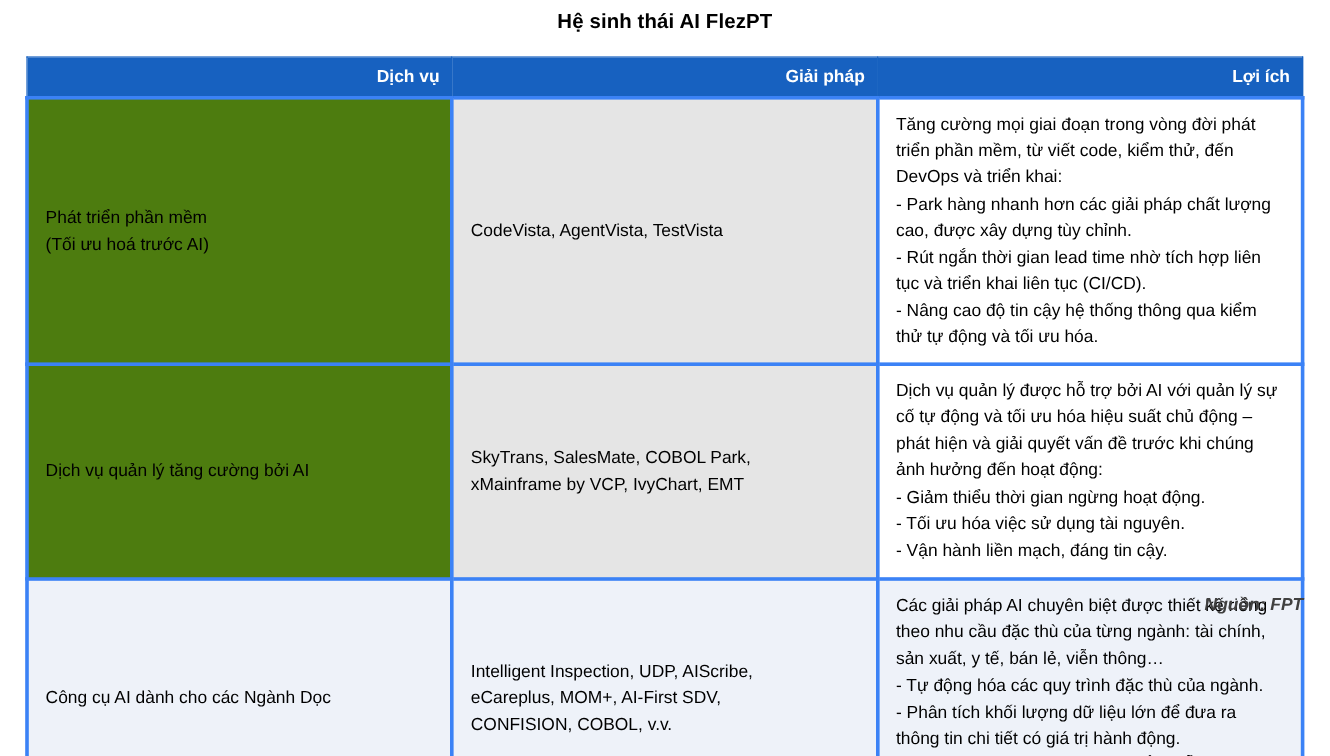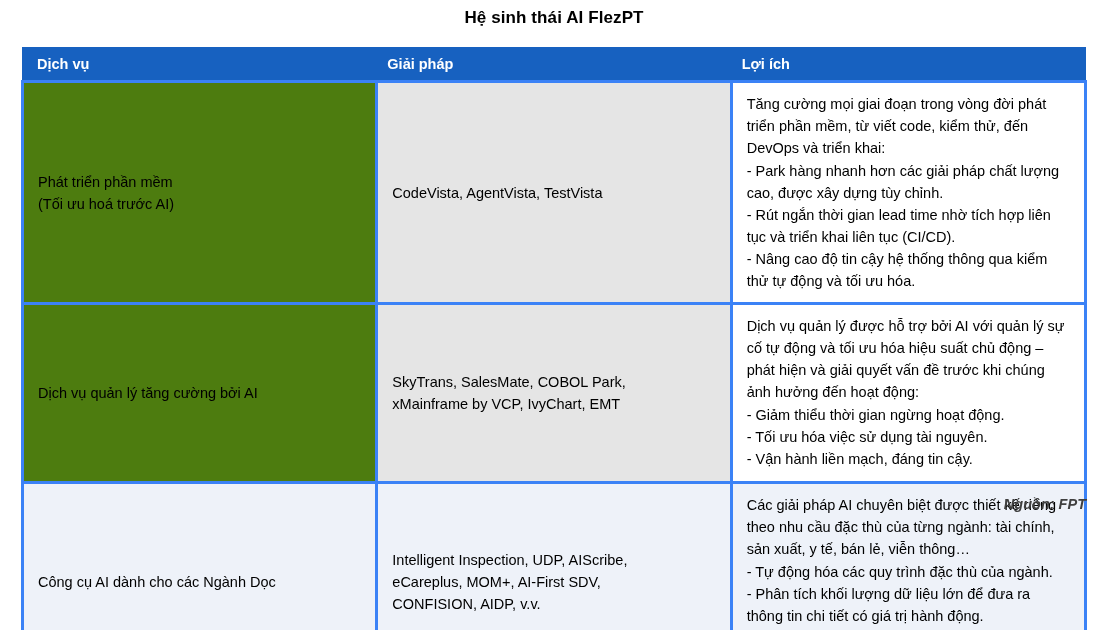--- a/index.html
+++ b/index.html
@@ -36,25 +36,25 @@
     border-collapse: collapse;
     table-layout: fixed;
   }
   table.eco-table th {
     background: #1761c0;
     color: #ffffff;
     font-size: 14.5px;
     font-weight: bold;
     border: 1px solid #1761c0;
     padding: 7px 10px;
-    text-align: left;
+    text-align: right;
     height: 18px;
   }
   table.eco-table th.col-service {
-    text-align: left;
+    text-align: right;
     padding-left: 14px;
   }
   table.eco-table td {
     border: 3px solid #3b82f6;
     vertical-align: middle;
     font-size: 14.5px;
     line-height: 1.52;
     padding: 10px 14px;
     color: #000000;
   }
@@ -144,21 +144,21 @@
           </td>
         </tr>
 
         <tr class="row-alt">
           <td class="col-service">
             <span class="cell-line">Công cụ AI dành cho các Ngành Dọc</span>
           </td>
           <td class="col-solution">
             <span class="cell-line">Intelligent Inspection, UDP, AIScribe,</span>
             <span class="cell-line">eCareplus, MOM+, AI-First SDV,</span>
-            <span class="cell-line">CONFISION, AIDP, v.v.</span>
+            <span class="cell-line">CONFISION, COBOL, v.v.</span>
           </td>
           <td class="col-benefit">
             <span class="benefit-intro">Các giải pháp AI chuyên biệt được thiết kế riêng theo nhu cầu đặc thù của từng ngành: tài chính, sản xuất, y tế, bán lẻ, viễn thông…</span>
             <span class="benefit-item">- Tự động hóa các quy trình đặc thù của ngành.</span>
             <span class="benefit-item">- Phân tích khối lượng dữ liệu lớn để đưa ra thông tin chi tiết có giá trị hành động.</span>
             <span class="benefit-item">- Dự đoán xu hướng và rủi ro nhằm hỗ trợ ra quyết định tốt hơn.</span>
           </td>
         </tr>
 
       </tbody>

